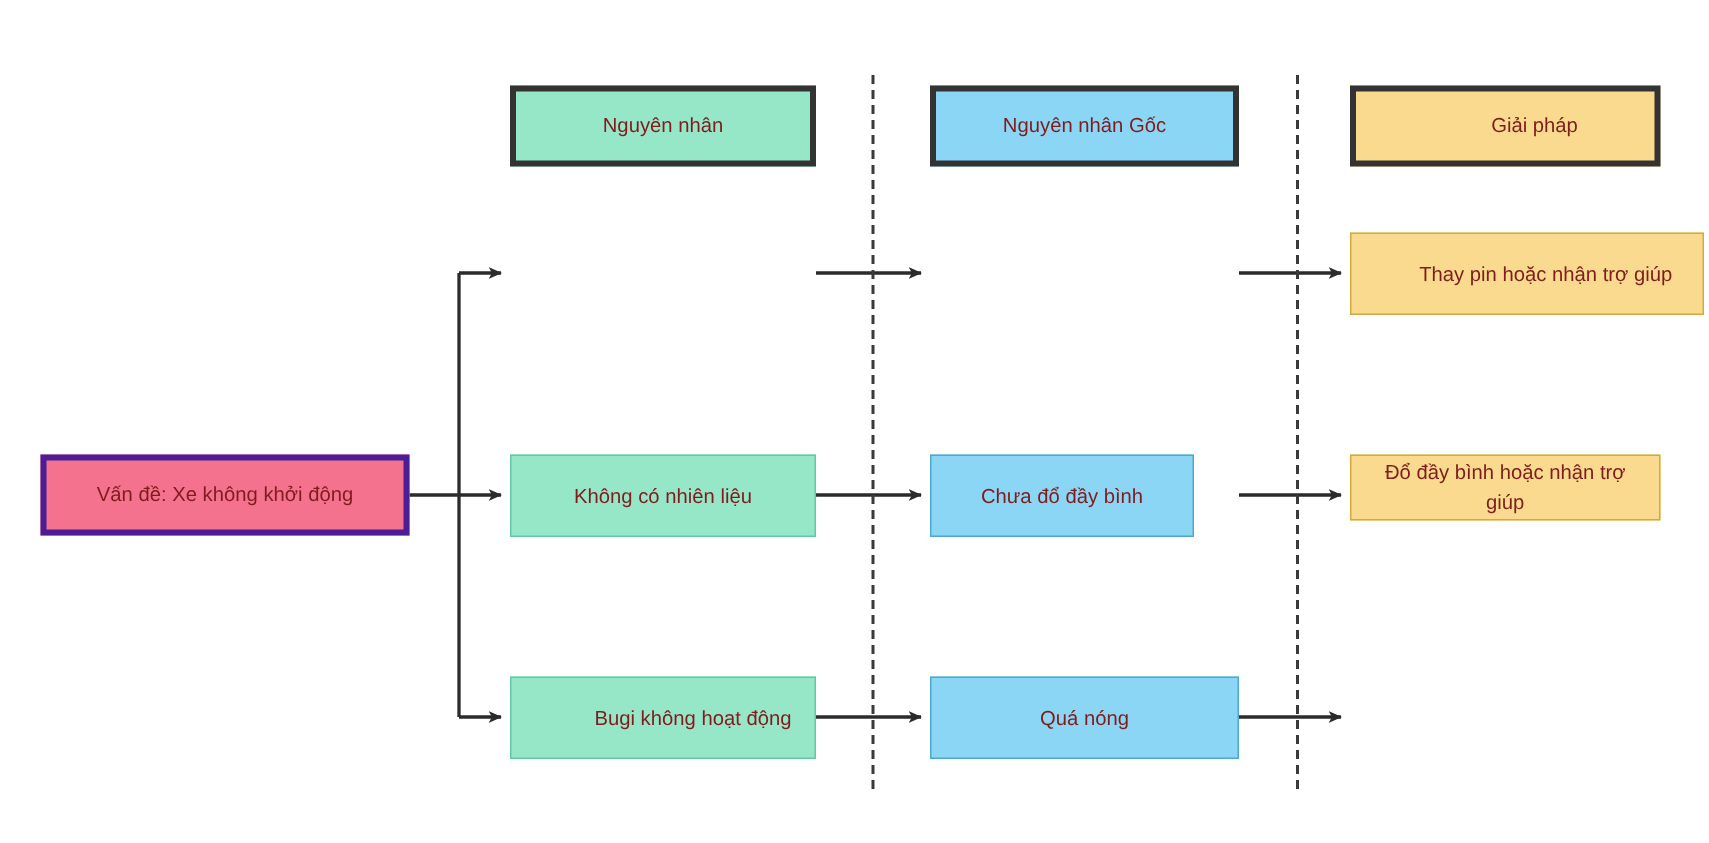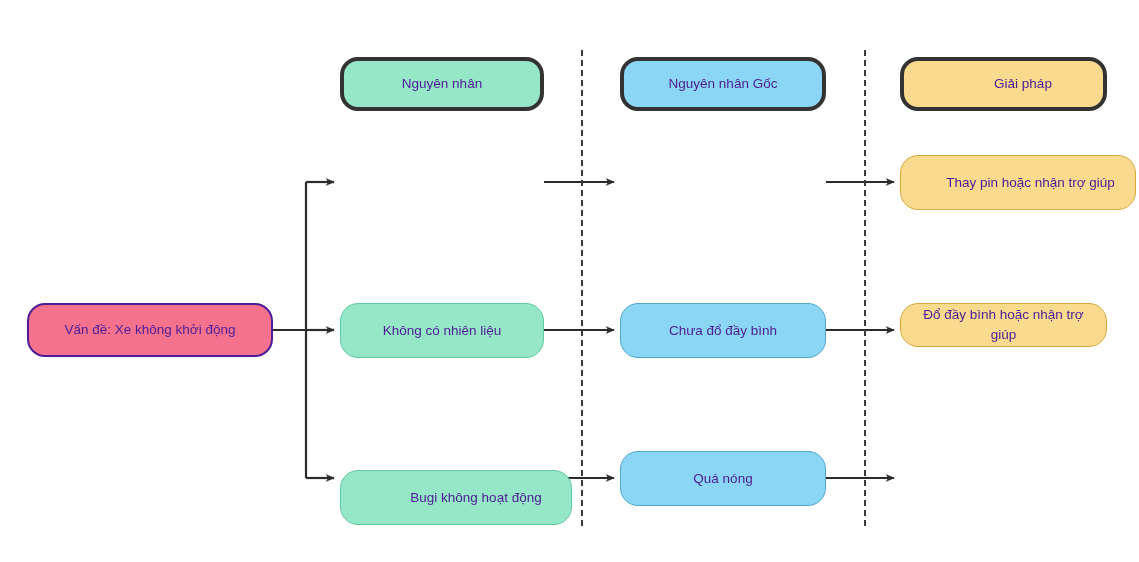--- a/index.html
+++ b/index.html
@@ -7,34 +7,33 @@
   #stage{position:relative;width:1139px;height:562px;background:#ffffff;overflow:hidden;}
 
   .node{
     position:absolute;
     box-sizing:border-box;
     display:flex;
     align-items:center;
     justify-content:center;
     text-align:center;
     font-size:13.5px;
-    color:#4c1d95;
+    color:#7f1d1d;
     line-height:1.45;
     padding:2px 8px;
-    border-radius:18px;
   }
 
   
   .hdr{ border:4px solid #333333; }
 
   
   .n-green{ background:#96E6C8; border:1px solid #62C9A6; }
   .n-blue { background:#8BD6F5; border:1px solid #4FA8CC; }
   .n-orange{background:#F9DA8E; border:1px solid #D4A93F; }
-  .n-pink { background:#F5728F; border:2px solid #4c1d95; }
+  .n-pink { background:#F5728F; border:4px solid #4c1d95; }
 
   .hdr.n-green, .hdr.n-blue, .hdr.n-orange{ border:4px solid #333333; }
 
   
   #wires{ position:absolute; left:0; top:0; width:1139px; height:562px; }
 
   .divider{
     position:absolute;
     width:0;
     border-left:2px dashed #3a3a3a;
@@ -87,27 +86,27 @@
     <span>Vấn đề: Xe không khởi động</span>
   </div>
 
   <div class="node n-orange" style="left:900px;top:155px;width:236px;height:55px;padding-left:33px;">
     <span>Thay pin hoặc nhận trợ giúp</span>
   </div>
 
   <div class="node n-green" style="left:340px;top:303px;width:204px;height:55px;">
     <span>Không có nhiên liệu</span>
   </div>
-  <div class="node n-blue" style="left:620px;top:303px;width:206px;height:55px;justify-content:center;">
+  <div class="node n-blue" style="left:620px;top:303px;width:176px;height:55px;justify-content:center;">
     <span>Chưa đổ đầy bình</span>
   </div>
   <div class="node n-orange" style="left:900px;top:303px;width:207px;height:44px;">
     <span>Đổ đầy bình hoặc nhận trợ giúp</span>
   </div>
 
-  <div class="node n-green" style="left:340px;top:470px;width:232px;height:55px;padding-left:48px;">
+  <div class="node n-green" style="left:340px;top:451px;width:204px;height:55px;padding-left:48px;">
     <span>Bugi không hoạt động</span>
   </div>
   <div class="node n-blue" style="left:620px;top:451px;width:206px;height:55px;">
     <span>Quá nóng</span>
   </div>
 
 </div>
 
 </body></html>

